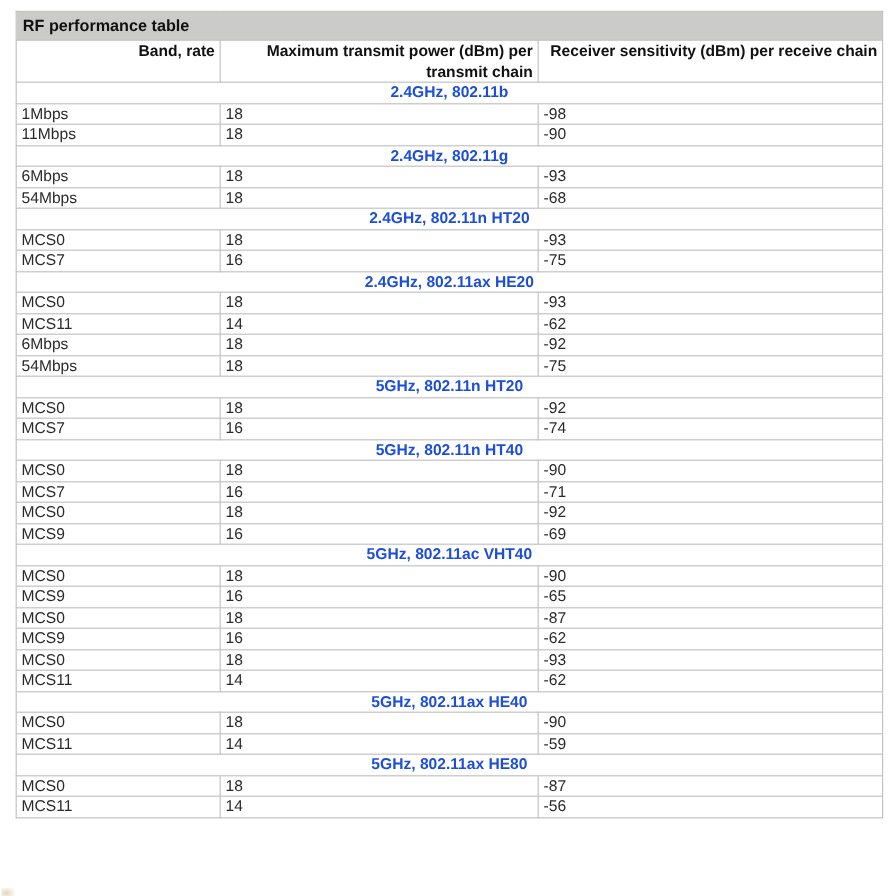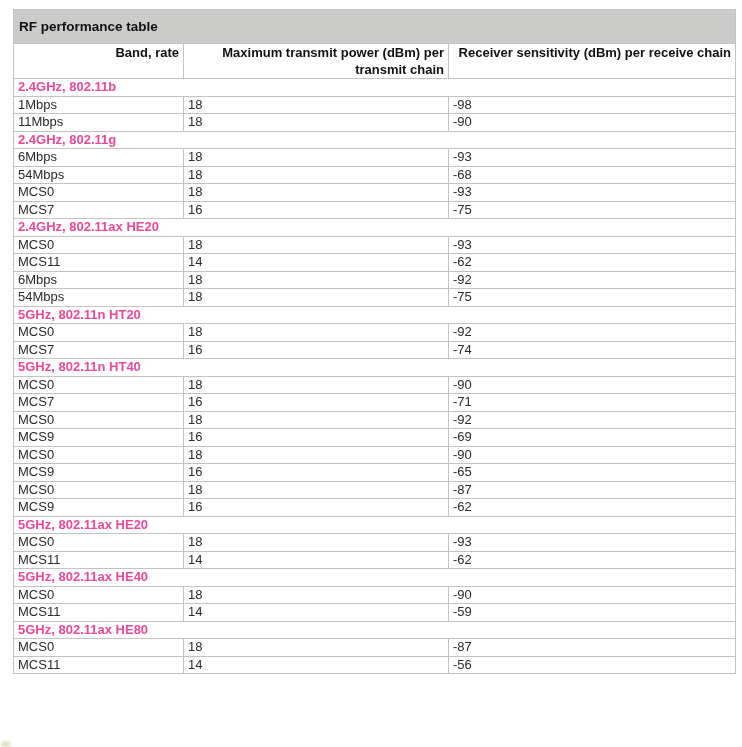--- a/index.html
+++ b/index.html
@@ -34,40 +34,41 @@
     border: 1px solid var(--border-col);
     padding: 0 4px;
     overflow: hidden;
     white-space: normal;
   }
   tr.title-row td {
     background: var(--title-bg);
     font-weight: bold;
     font-size: 13.5px;
     color: #111;
-    height: 34px;
+    height: 24px;
     line-height: 16px;
     padding-left: 5px;
     margin-left: 30px;
   }
   tr.header-row th {
     background: #ffffff;
     font-weight: bold;
     text-align: right;
     vertical-align: top;
     color: #111;
     height: 35px;
     line-height: 16.5px;
     padding-top: 1px;
   }
   tr.section-row td {
     font-weight: bold;
-    color: #ec4899;
+    color: #1d4ed8;
     height: 17.5px;
     line-height: 16px;
+    text-align: center;
   }
   tr.data-row td {
     height: 17.5px;
     line-height: 16px;
     color: #2a2a2a;
   }
   .crop-fragment {
     position: absolute;
     left: 1px;
     bottom: 0px;
@@ -119,20 +120,23 @@
         <tr class="data-row">
           <td>6Mbps</td>
           <td>18</td>
           <td>-93</td>
         </tr>
         <tr class="data-row">
           <td>54Mbps</td>
           <td>18</td>
           <td>-68</td>
         </tr>
+        <tr class="section-row">
+          <td colspan="3">2.4GHz, 802.11n HT20</td>
+        </tr>
         <tr class="data-row">
           <td>MCS0</td>
           <td>18</td>
           <td>-93</td>
         </tr>
         <tr class="data-row">
           <td>MCS7</td>
           <td>16</td>
           <td>-75</td>
         </tr>
@@ -188,42 +192,42 @@
         <tr class="data-row">
           <td>MCS0</td>
           <td>18</td>
           <td>-92</td>
         </tr>
         <tr class="data-row">
           <td>MCS9</td>
           <td>16</td>
           <td>-69</td>
         </tr>
+        <tr class="section-row">
+          <td colspan="3">5GHz, 802.11ac VHT40</td>
+        </tr>
         <tr class="data-row">
           <td>MCS0</td>
           <td>18</td>
           <td>-90</td>
         </tr>
         <tr class="data-row">
           <td>MCS9</td>
           <td>16</td>
           <td>-65</td>
         </tr>
         <tr class="data-row">
           <td>MCS0</td>
           <td>18</td>
           <td>-87</td>
         </tr>
         <tr class="data-row">
           <td>MCS9</td>
           <td>16</td>
           <td>-62</td>
-        </tr>
-        <tr class="section-row">
-          <td colspan="3">5GHz, 802.11ax HE20</td>
         </tr>
         <tr class="data-row">
           <td>MCS0</td>
           <td>18</td>
           <td>-93</td>
         </tr>
         <tr class="data-row">
           <td>MCS11</td>
           <td>14</td>
           <td>-62</td>

